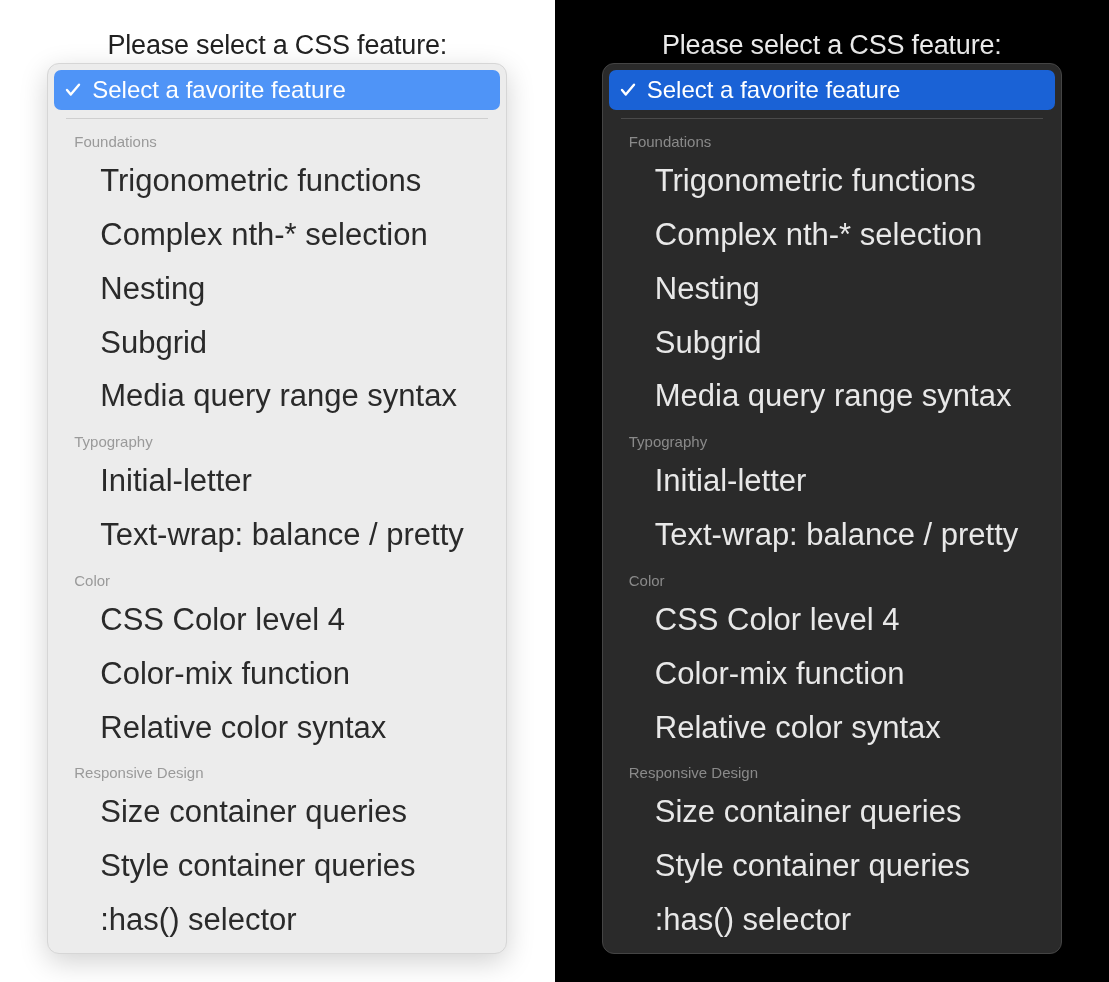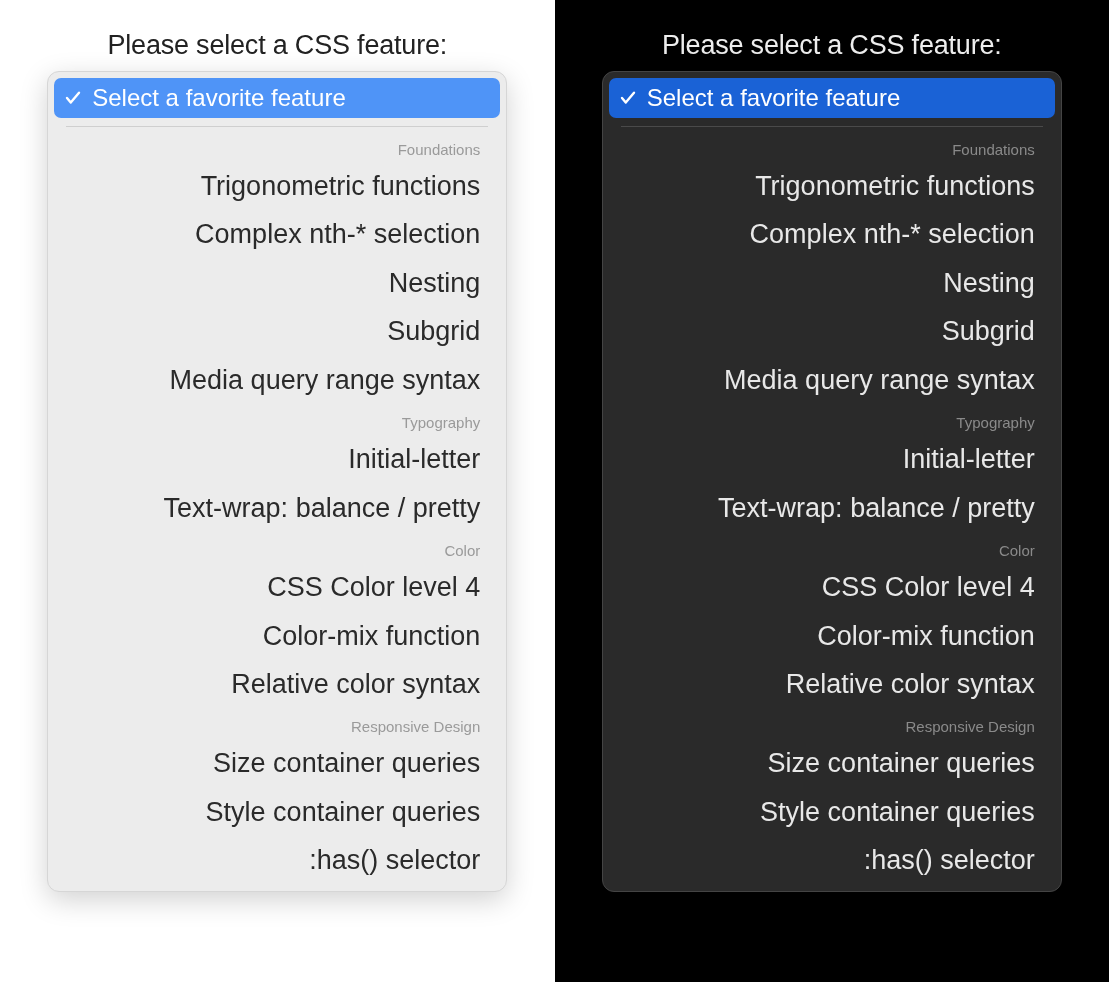--- a/index.html
+++ b/index.html
@@ -25,31 +25,30 @@
       background: #ffffff;
       color: #222;
     }
     .panel.dark {
       background: #000000;
       color: #eee;
     }
     .prompt-label {
       font-size: 27px;
       font-weight: 400;
-      margin-bottom: 10px;
+      margin-bottom: 2px;
       text-align: center;
       letter-spacing: -0.2px;
     }
     .select-popup {
       width: 460px;
       border-radius: 12px;
       padding: 6px;
       display: flex;
       flex-direction: column;
-      text-align: right;
     }
     .light .select-popup {
       background: #ececec;
       border: 1px solid #d6d6d6;
       box-shadow: 0 8px 28px rgba(0,0,0,0.18);
     }
     .dark .select-popup {
       background: #2a2a2a;
       border: 1px solid #444;
       box-shadow: 0 8px 28px rgba(0,0,0,0.6);
@@ -95,21 +94,21 @@
       font-weight: 400;
       padding: 10px 20px 4px 20px;
     }
     .light .group-header {
       color: #9a9a9a;
     }
     .dark .group-header {
       color: #8a8a8a;
     }
     .option-item {
-      font-size: 27px;
+      font-size: 31px;
       font-weight: 400;
       padding: 6px 20px 6px 46px;
       line-height: 1.35;
       border-radius: 6px;
       cursor: default;
     }
     .light .option-item {
       color: #2a2a2a;
     }
     .dark .option-item {

